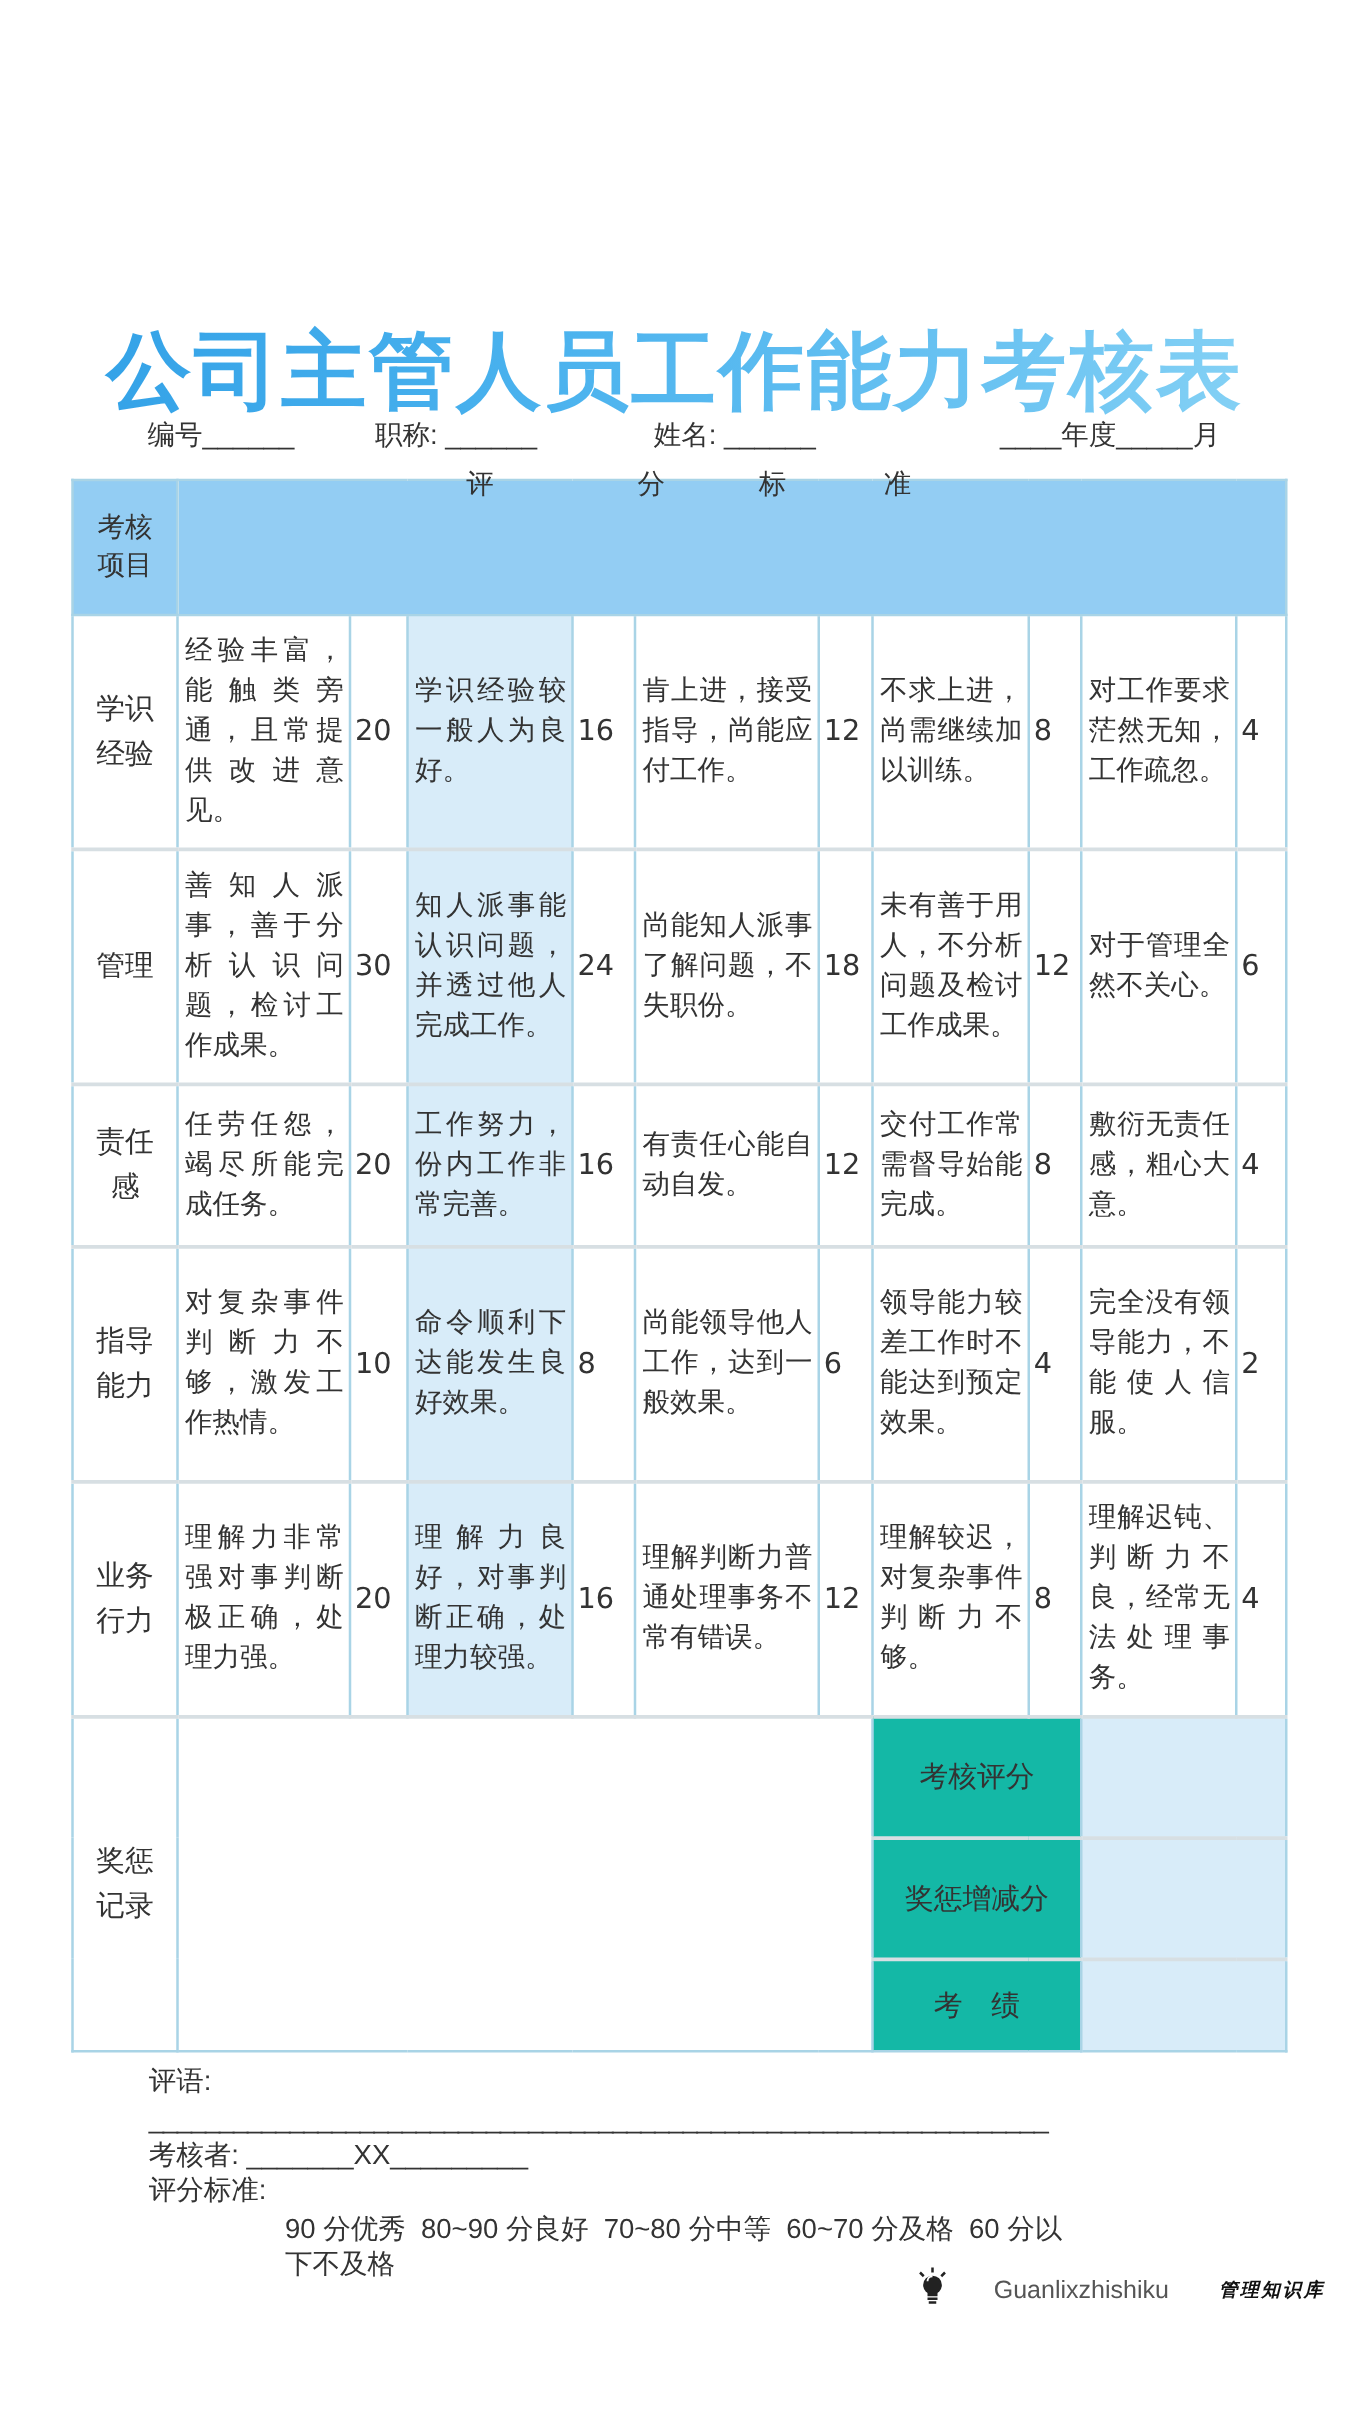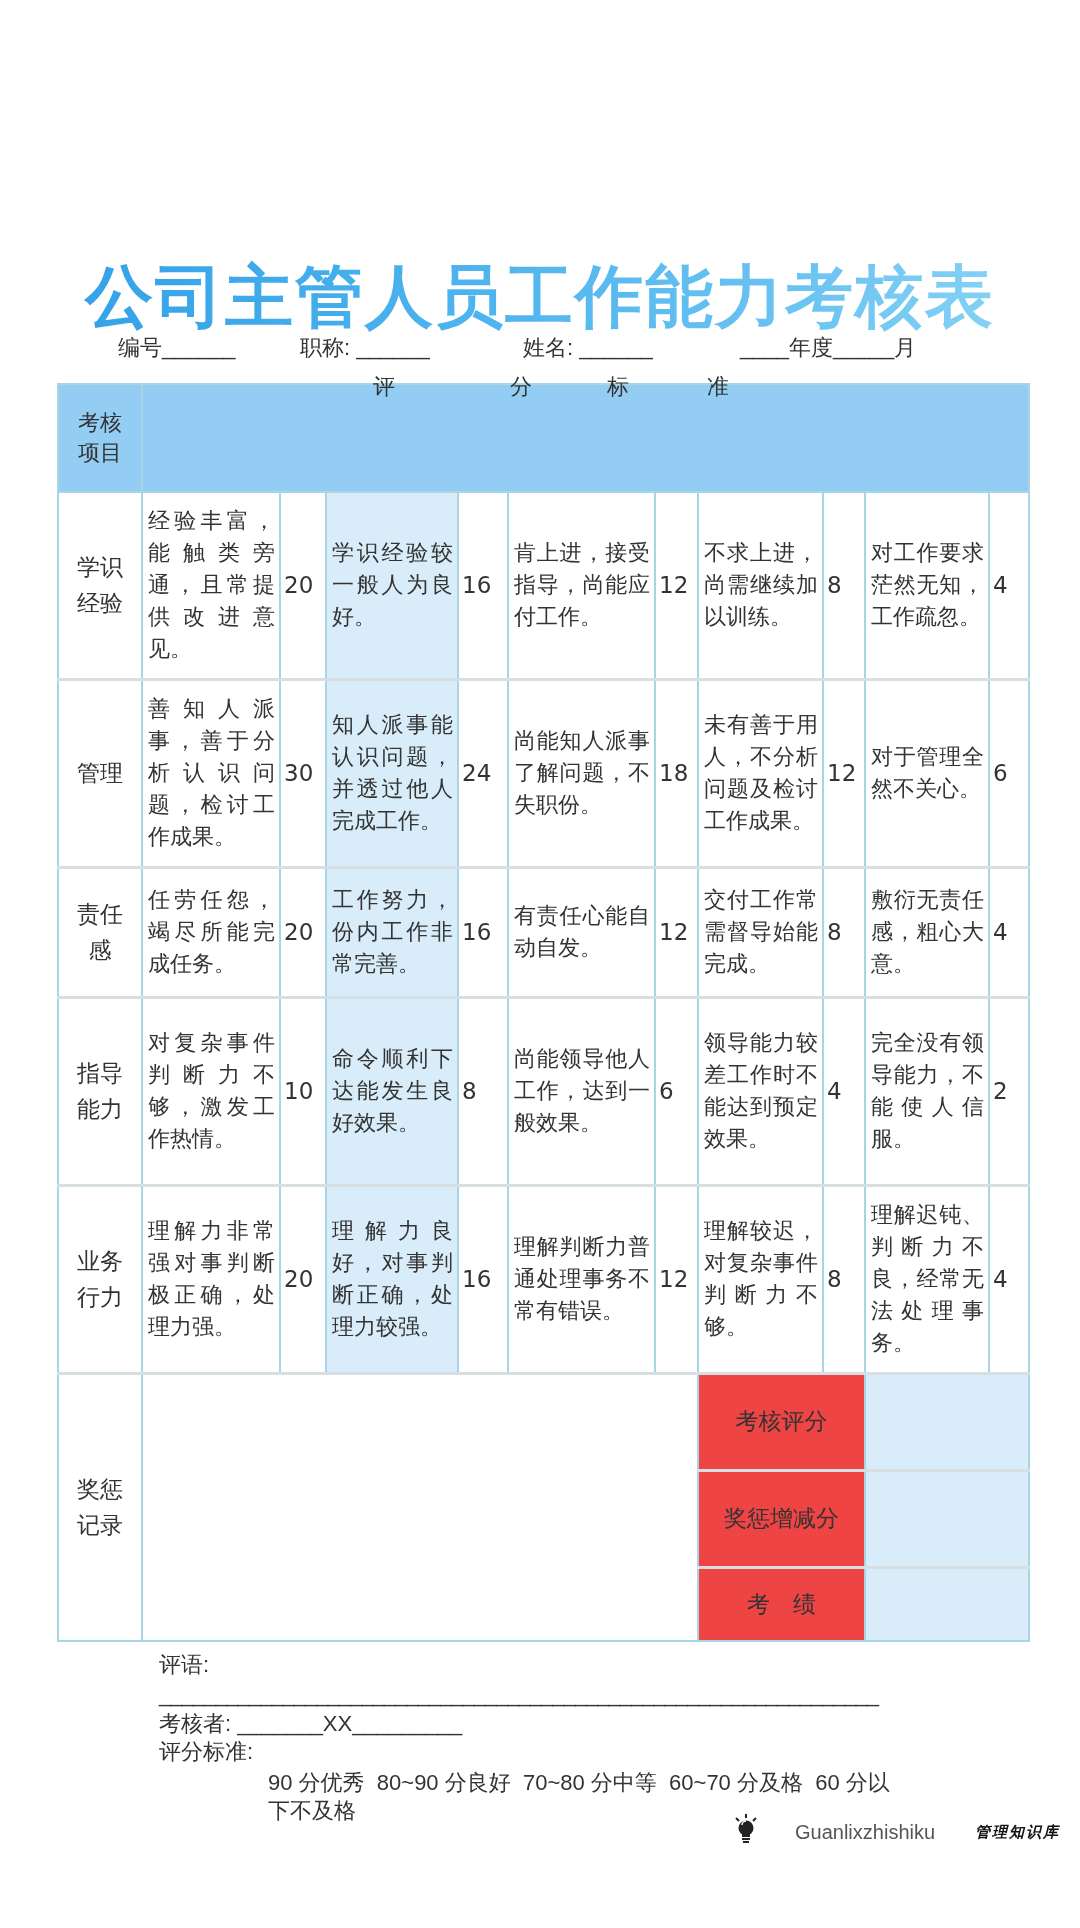--- a/index.html
+++ b/index.html
@@ -27,39 +27,39 @@
   table.grid tr.row-sep td { border-top: 3px solid #d7dfe3; }
   .hdr td { background: #93cdf3; height: 106px; }
   .hdr-item { font-size: 22px; text-align: center; line-height: 30px; color: #333; }
   .hdr-title { font-size: 22px; color: #333; position: relative; }
   .hdr-title span { position: absolute; top: -13px; }
   .item-cell { text-align: center; font-size: 23px; line-height: 36px; color: #333; }
   .desc { font-size: 22px; line-height: 32px; padding: 0 4px 0 5px !important;
           text-align: justify; text-align-last: left; color: #333; word-break: break-all; }
   .score { font-size: 23px; padding-left: 3px !important; color: #333; }
   .hl { background: #d8ecf9; margin-top: 20px; }
-  .summary-label { text-align: center; font-size: 23px; color: #333; background: #ef4444; }
+  .summary-label { text-align: center; font-size: 23px; color: #333; background: #14b8a6; }
   .summary-val { background: #d8ecf9; }
   .footer-text { position: absolute; font-size: 22px; color: #333; white-space: pre;
-                 font-family: "Liberation Sans", sans-serif; margin-left: 40px; }
+                 font-family: "Liberation Sans", sans-serif; }
   .brand { position: absolute; left: 733px; top: 1812px; height: 40px; display: flex; align-items: center; gap: 26px; }
   .brand-en { font-size: 20px; color: #555; font-family: "Liberation Sans", sans-serif; margin-left: 10px; }
   .brand-cn { font-size: 15px; font-weight: bold; color: #111; margin-left: 14px;
               font-family: "DejaVu Serif", serif; font-style: italic; letter-spacing: 2px; }
 </style>
 </head>
 <body>
 
 <div class="title">公司主管人员工作能力考核表</div>
 
 <div class="meta-line">
   <span style="left:118px">编号______</span>
   <span style="left:300px">职称: ______</span>
   <span style="left:523px">姓名: ______</span>
-  <span style="left:740px">____年度_____月</span>
+  <span style="left:800px">____年度_____月</span>
 </div>
 
 <table class="grid">
   <colgroup>
     <col style="width:84px">
       <col style="width:138px">
       <col style="width:46px">
     <col style="width:132px">
       <col style="width:50px">
       <col style="width:147px">

